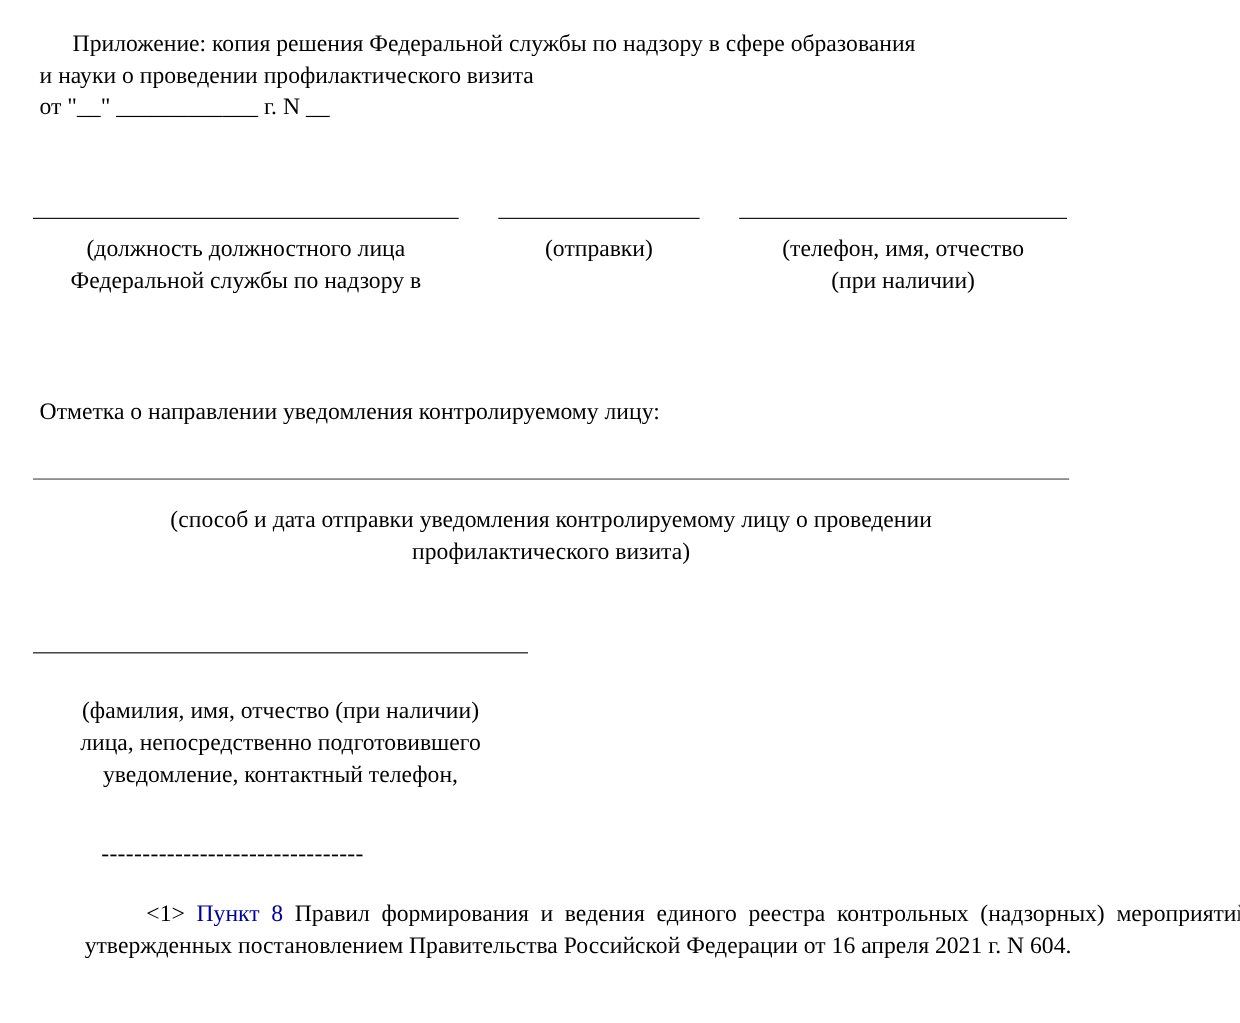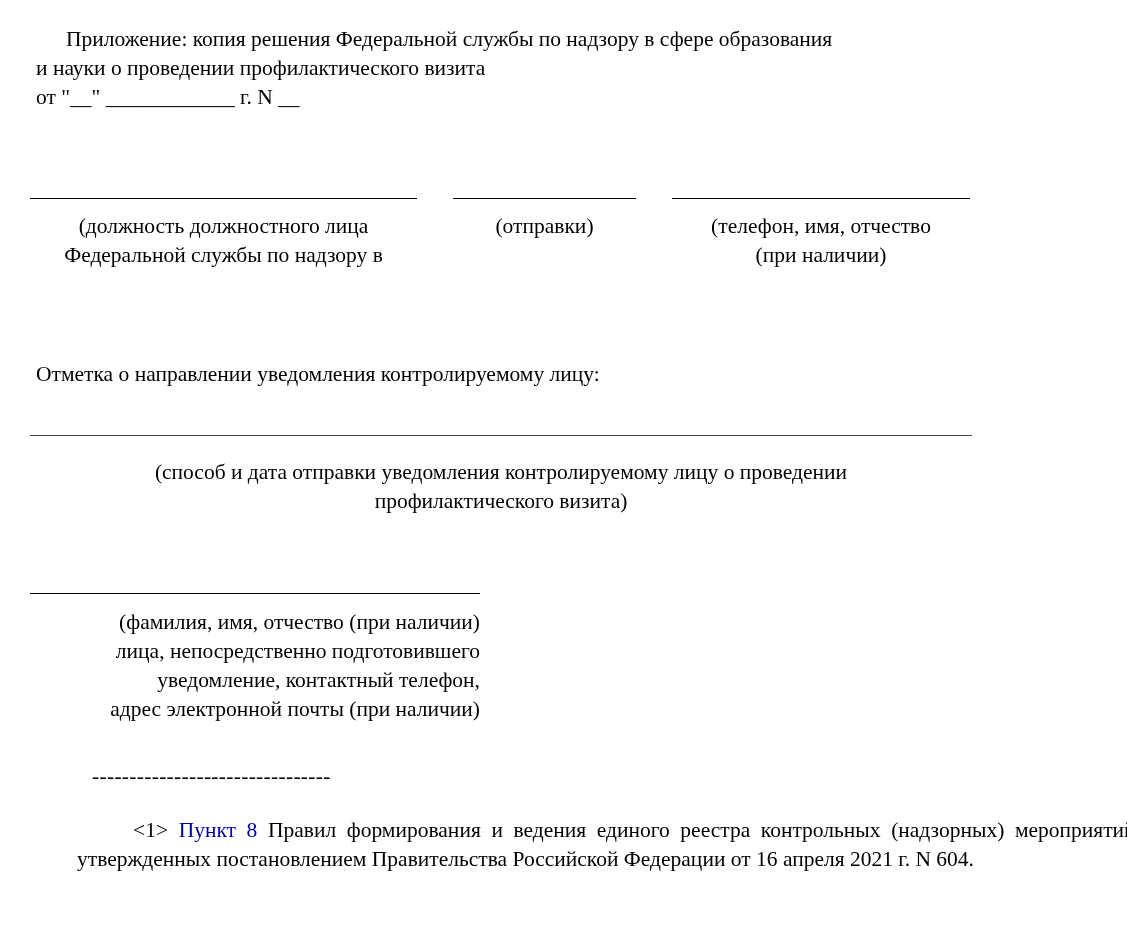--- a/index.html
+++ b/index.html
@@ -40,25 +40,24 @@
   </div>
 
   <div class="abs" style="left:36px; top:360px;">Отметка о направлении уведомления контролируемому лицу:</div>
   <div class="line" style="left:30px; top:435px; width:942px; border-top-color:#444;"></div>
   <div class="abs center" style="left:30px; top:458px; width:942px;">
     <div>(способ и дата отправки уведомления контролируемому лицу о проведении</div>
     <div>профилактического визита)</div>
   </div>
 
   <div class="line" style="left:30px; top:593px; width:450px;"></div>
-  <div class="abs center" style="left:30px; top:608px; width:450px;text-align:right;">
+  <div class="abs center" style="left:30px; top:632px; width:450px;">
     <div>(фамилия, имя, отчество (при наличии)</div>
     <div>лица, непосредственно подготовившего</div>
     <div>уведомление, контактный телефон,</div>
-    <div>адрес электронной почты (при наличии)</div>
   </div>
 
   <div class="abs" style="left:92px; top:762px; letter-spacing:0.3px;">--------------------------------</div>
   <div class="abs justify" style="left:36px; top:816px; width:1064px; text-indent:56px;margin-left:41px;">
     <span>&lt;1&gt;</span>
     <span class="link">Пункт 8</span><span> Правил формирования и ведения единого реестра контрольных (надзорных) мероприятий, утвержденных постановлением Правительства Российской Федерации от 16 апреля 2021 г. N 604.</span>
   </div>
 
 </div>
 

